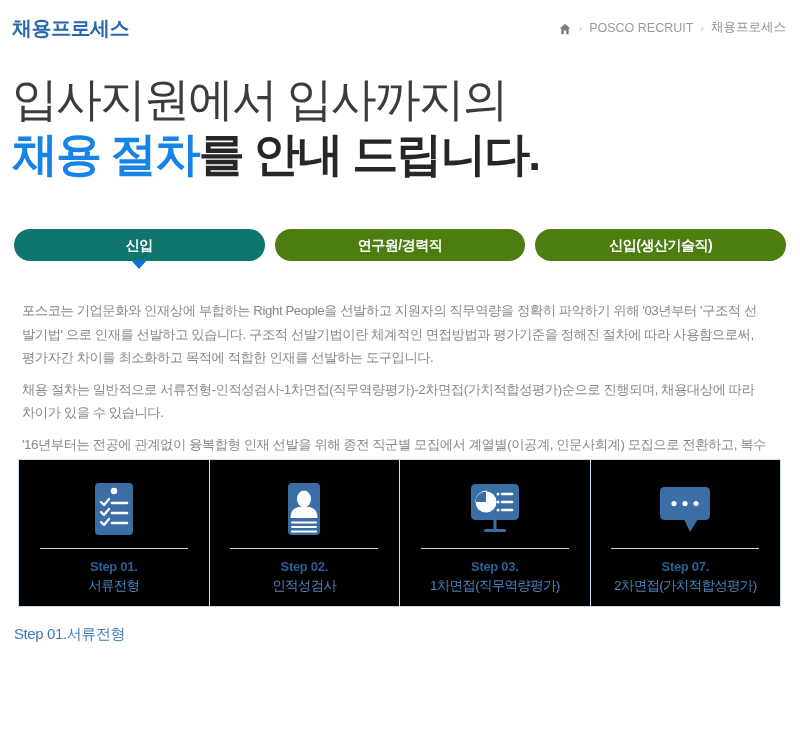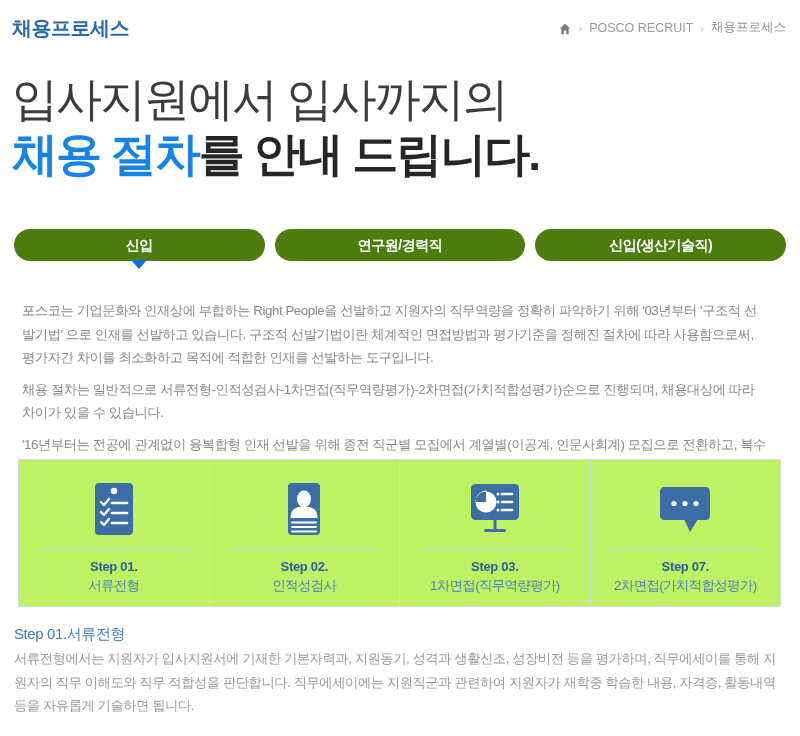--- a/index.html
+++ b/index.html
@@ -64,21 +64,21 @@
     height: 32px; line-height: 32px;
     border-radius: 16px;
     text-align: center;
     font-size: 14px; font-weight: bold;
     color: #ffffff;
     background: #4d7c0f;
     letter-spacing: -0.5px;
     cursor: pointer;
     user-select: none;
   }
-  .tab.active { background: #4d7c0f; }
+  .tab.active { background: #0f766e; }
   .tab.active::after {
     content: "";
     position: absolute;
     left: 50%; bottom: -8px;
     margin-left: -8px;
     width: 0; height: 0;
     border-left: 8px solid transparent;
     border-right: 8px solid transparent;
     border-top: 9px solid #0a72d6;
   }
@@ -93,21 +93,21 @@
     letter-spacing: -0.45px;
   }
   .intro p { margin: 8px; }
 
   
   .steps {
     position: absolute; left: 18px; top: 459px;
     width: 763px; height: 148px;
     border: 1px solid #cddcec;
     display: flex;
-    background: #bef264;
+    background: #000000;
   }
   .step-card {
     flex: 1 1 0;
     position: relative;
     display: flex;
     flex-direction: column;
     align-items: center;
     padding-top: 16px;
     cursor: pointer;
   }
@@ -278,16 +278,15 @@
       </div>
       <div class="step-rule"></div>
       <div class="step-label">Step 07.</div>
       <div class="step-name">2차면접(가치적합성평가)</div>
     </div>
 
   </div>
 
   <div class="detail">
     <div class="detail-title">Step 01.서류전형</div>
-    <div class="detail-body">서류전형에서는 지원자가 입사지원서에 기재한 기본자력과, 지원동기, 성격과 생활신조, 성장비전 등을 평가하며, 직무에세이를 통해 지원자의 직무 이해도와 직무 적합성을 판단합니다. 직무에세이에는 지원직군과 관련하여 지원자가 재학중 학습한 내용, 자격증, 활동내역 등을 자유롭게 기술하면 됩니다.</div>
   </div>
 
 </div>
 
 </body></html>

